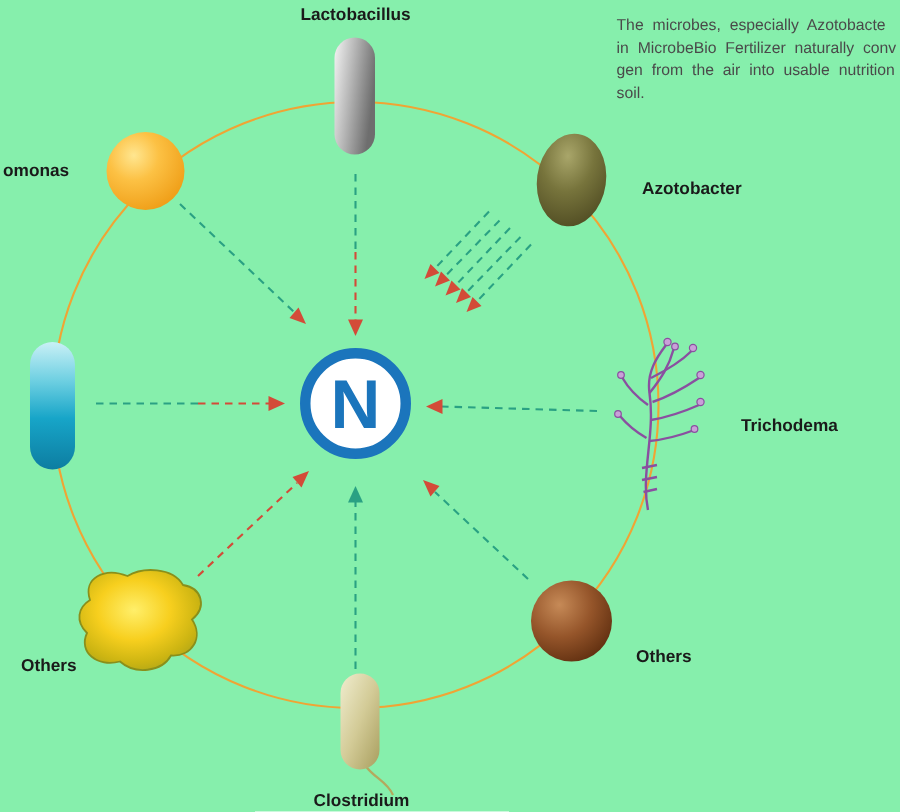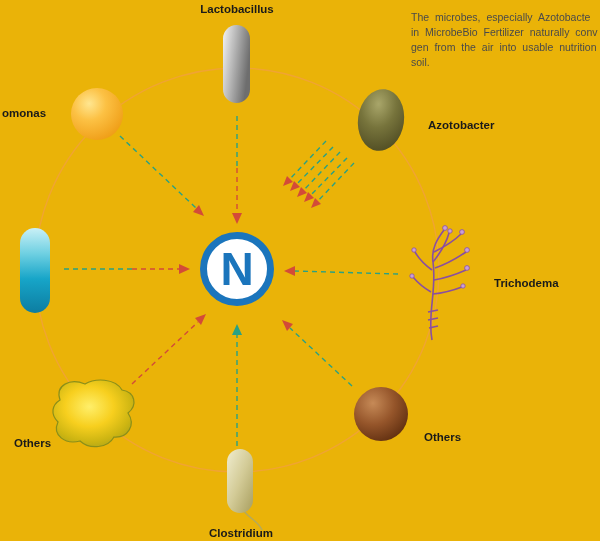--- a/index.html
+++ b/index.html
@@ -1,17 +1,17 @@
 <!DOCTYPE html>
 <html><head>
 <meta charset="utf-8">
 <style>
   html,body { margin:0; padding:0; background:#fff; }
   .stage {
-    position:relative; width:600px; height:541px; overflow:hidden; background:#eab308;
+    position:relative; width:600px; height:541px; overflow:hidden; background:#86efac;
     font-family:"Liberation Sans", sans-serif;
   }
   .note { position:absolute; left:411px; top:10px; width:220px;
           font-size:10.5px; line-height:15px; color:#4a4a4a; }
   .note .j { word-spacing:3px; white-space:nowrap; overflow:hidden; }
   svg { position:absolute; left:0; top:0; }
   .lbl { font-family:"Liberation Sans", sans-serif; font-weight:bold; font-size:11.5px; fill:#1a1a1a; }
   .n-text { font-family:"Liberation Sans", sans-serif; font-weight:bold; font-size:46px; }
   .dash { stroke-dasharray:5 4; stroke-width:1.4; fill:none; }
   .branch { fill:none; stroke-width:1.6; }

